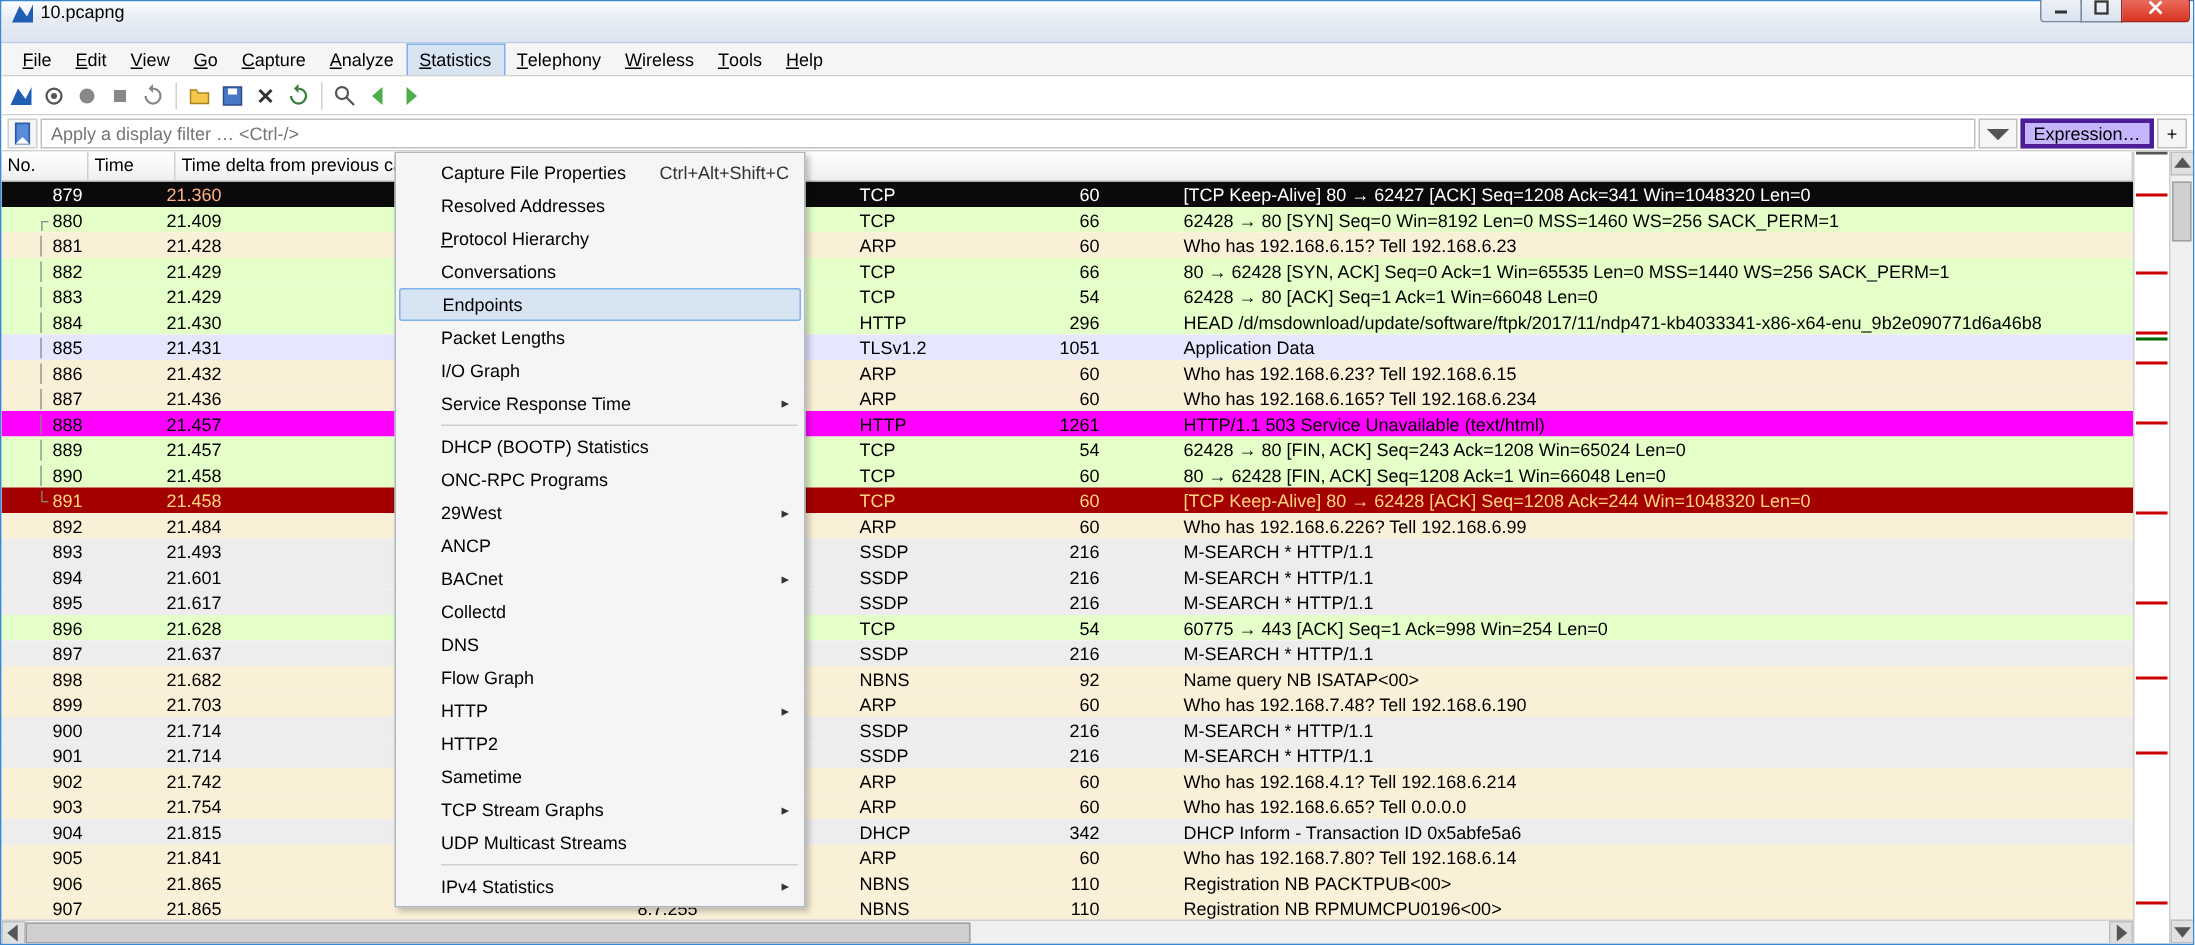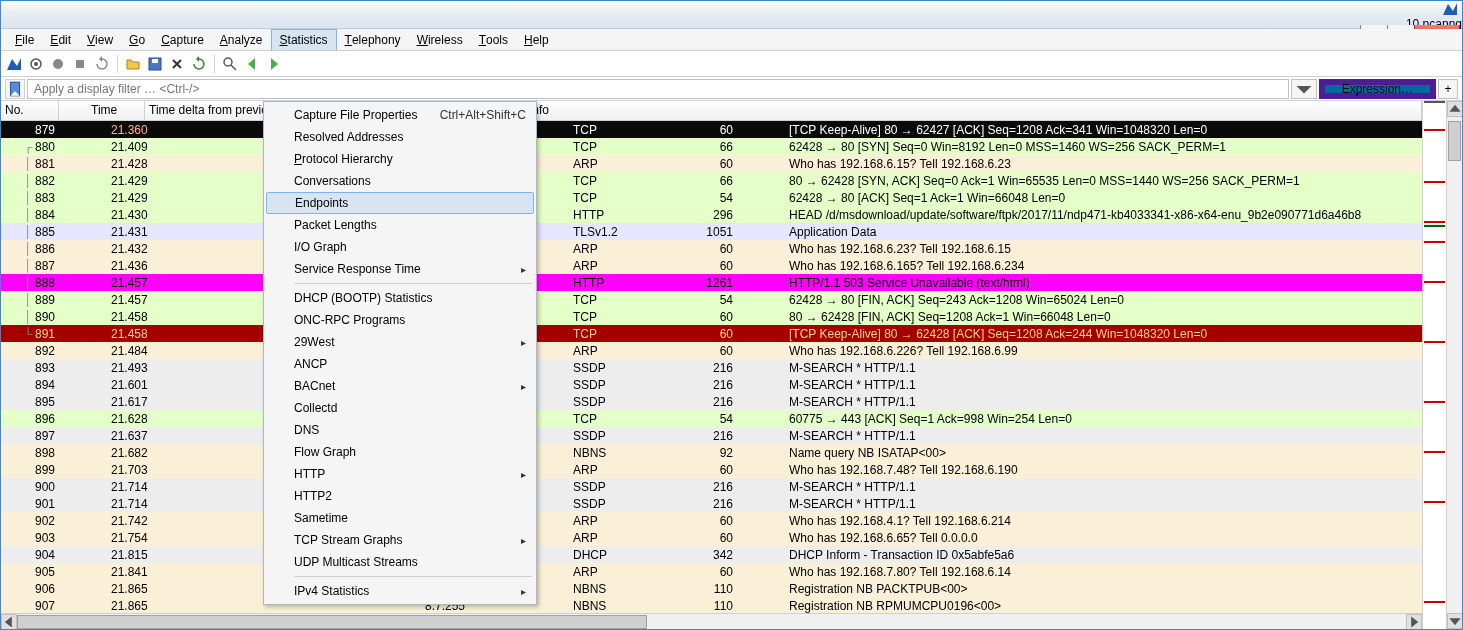--- a/index.html
+++ b/index.html
@@ -1,19 +1,19 @@
 <!DOCTYPE html>
 <html><head>
 <meta charset="utf-8">
 <style>
 * { margin: 0; padding: 0; box-sizing: border-box; font-family: "Segoe UI", Tahoma, sans-serif; font-size: 12px; }
 body { background: #fff; overflow: hidden; }
 
 .window-chrome { width: 1463px; height: 630px; display: flex; flex-direction: column; border: 1px solid #3a88d4; }
-.titlebar { height: 28px; background: linear-gradient(to bottom, #fdfdfe, #e8edf5 40%, #dde4f0); display: flex; align-items: flex-end; justify-content: space-between; padding-left: 6px; border-bottom: 1px solid #b9cde5; flex-direction: column; }
+.titlebar { height: 28px; background: linear-gradient(to bottom, #fdfdfe, #e8edf5 40%, #dde4f0); display: flex; align-items: flex-start; justify-content: space-between; padding-left: 6px; border-bottom: 1px solid #b9cde5; }
 .titlebar .icon { width:16px; height:16px; margin-right:4px; }
 .titlebar .title { flex:1; color:#000; }
 .winbtns { display:flex; height:20px; margin-top:-6px; margin-right:2px;}
 .winbtn { width: 28px; height: 20px; border:1px solid #7a8aa0; border-top:none; background: linear-gradient(to bottom,#f3f6fb,#dbe3ef); display:flex; align-items:center; justify-content:center; margin-left:-1px;}
 .winbtn.min { border-bottom-left-radius:3px;}
 .winbtn.close { width:46px; background: linear-gradient(to bottom,#ef7e72,#d9341f); border-color:#9e2b1f; border-bottom-right-radius:3px;}
 .winbtn svg { width:12px; height:10px; }
 .winbtn.close svg { width:14px; }
 
 .menubar { height: 22px; background:#f5f5f5; display:flex; align-items:stretch; padding-left:6px; border-bottom:1px solid #d0d0d0;}
@@ -21,21 +21,21 @@
 .menubar .item.active { background:#d7e4f2; border:1px solid #7eb4ea; border-bottom:none; }
 
 .toolbar { height:26px; background:#fff; border-bottom:1px solid #d0d0d0; display:flex; align-items:center; padding:0 4px; gap:4px;}
 .toolbar .tb { width:18px; height:18px; border:1px solid transparent; display:flex; align-items:center; justify-content:center;}
 .toolbar .sep { width:1px; height:18px; background:#d0d0d0; margin:0 2px;}
 
 .filterbar { height:24px; background:#fff; display:flex; align-items:center; padding:2px 4px; gap:2px; border-bottom:1px solid #d0d0d0;}
 .filterbar .funnel { width:20px; height:20px; display:flex; align-items:center; justify-content:center; border:1px solid #d0d0d0; background:#f5f5f5;}
 .filterbar input { flex:1; height:20px; border:1px solid #c0c0c0; padding:0 6px; color:#888; }
 .filterbar .dropbtn { width:26px; height:20px; border:1px solid #c0c0c0; background:#f5f5f5; display:flex; align-items:center; justify-content:center;}
-.filterbar .expr { padding:0 17px; border:6px solid #4c1d95; height:20px; display:flex; align-items:center; background:#0369a1;}
+.filterbar .expr { padding:0 6px; border:3px solid #4c1d95; height:20px; display:flex; align-items:center; background:#c4b5fd;}
 .filterbar .plus { width:20px; height:20px; display:flex; align-items:center; justify-content:center; border:1px solid #c0c0c0; background:#f5f5f5;}
 
 .workarea { position:relative; flex:1; display:flex; overflow:hidden; }
 .table-container { flex:1; overflow:hidden; position:relative; }
 .thead { height:20px; background:linear-gradient(to bottom,#fff,#f0f0f0); border-bottom:1px solid #d0d0d0; display:flex;}
 .thead .col { border-right:1px solid #d0d0d0; padding:2px 4px; overflow:hidden; white-space:nowrap;}
 .tbody { position:absolute; top:20px; left:0; right:0; bottom:16px; overflow:hidden;}
 .row { height:17px; display:flex; align-items:center; font-family:Consolas,monospace; font-size:12px; white-space:nowrap; overflow:hidden;gap:48px;}
 .row .c { overflow:hidden; padding:0 4px;}
 .row .c.r { text-align:right; }
@@ -67,21 +67,21 @@
 .bg-black .c:nth-child(2){ color:#ffb080;}
 .bg-lgreen { background:#e4ffc7; }
 .bg-beige { background:#faf0d7; }
 .bg-gray { background:#ededed; }
 .bg-lavender { background:#e7e6ff; }
 .bg-magenta { background:#ff00ff; color:#000;}
 .bg-darkred { background:#a40000; color:#ffd580;}
 
 
 .col-no { width:58px;} .c-no{width:58px;}
-.col-time { width:58px;margin-left:28px;} .c-time{width:58px;}
+.col-time { width:58px;} .c-time{width:58px;}
 .col-delta { width:160px;} .c-delta{width:160px;}
 .col-dest { width:100px;} .c-dest{width:100px;}
 .col-proto { width:76px;} .c-proto{width:76px;}
 .col-len { width:44px;} .c-len{width:44px;}
 .col-info { flex:1;} .c-info{flex:1;}
 
 .tree-mark { display:inline-block; width:14px; text-align:center; color:#888;}
 </style>
 </head>
 <body>

